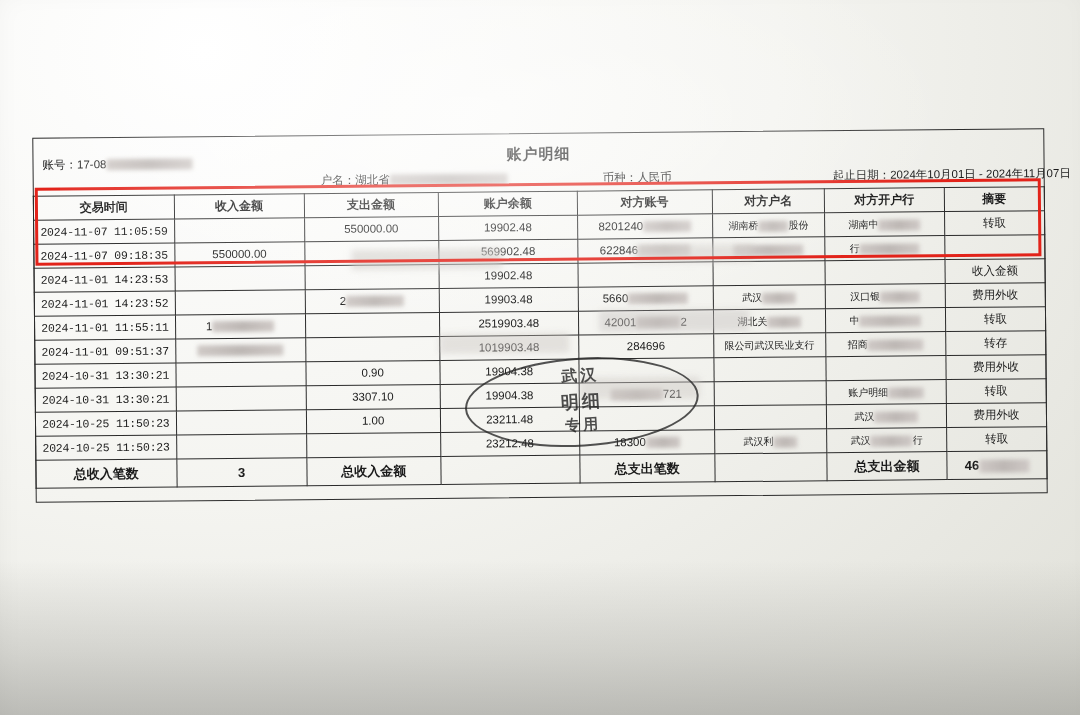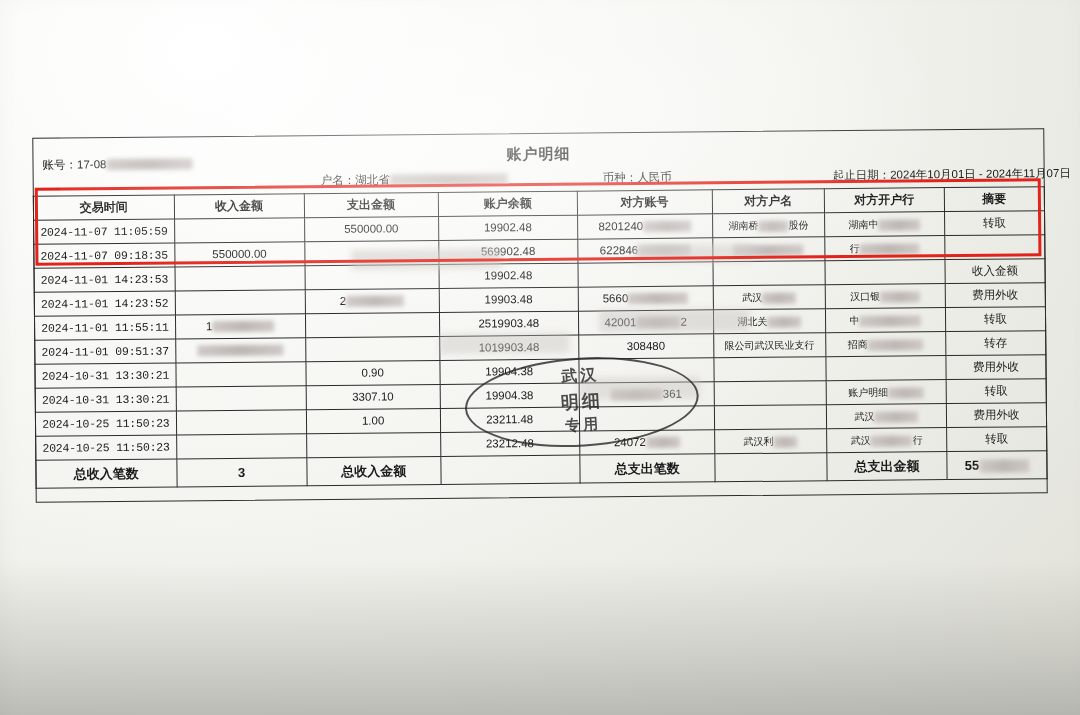--- a/index.html
+++ b/index.html
@@ -261,21 +261,21 @@
           <td class="t-oname"><span>湖北关</span><span class="redact" style="width:34px"></span></td>
           <td class="t-obank"><span>中</span><span class="redact" style="width:62px"></span></td>
           <td class="t-memo">转取</td>
         </tr>
 
         <tr>
           <td class="t-time">2024-11-01 09:51:37</td>
           <td class="t-in"><span class="redact" style="width:86px"></span></td>
           <td class="t-out"></td>
           <td class="t-bal">1019903.48</td>
-          <td class="t-oacc"><span>308480</span></td>
+          <td class="t-oacc"><span>284696</span></td>
           <td class="t-oname"><span>限公司武汉民业支行</span></td>
           <td class="t-obank"><span>招商</span><span class="redact" style="width:56px"></span></td>
           <td class="t-memo">转存</td>
         </tr>
 
         <tr>
           <td class="t-time">2024-10-31 13:30:21</td>
           <td class="t-in"></td>
           <td class="t-out">0.90</td>
           <td class="t-bal">19904.38</td>
@@ -283,21 +283,21 @@
           <td class="t-oname"></td>
           <td class="t-obank"></td>
           <td class="t-memo">费用外收</td>
         </tr>
 
         <tr>
           <td class="t-time">2024-10-31 13:30:21</td>
           <td class="t-in"></td>
           <td class="t-out">3307.10</td>
           <td class="t-bal">19904.38</td>
-          <td class="t-oacc"><span class="redact" style="width:52px"></span><span>361</span></td>
+          <td class="t-oacc"><span class="redact" style="width:52px"></span><span>721</span></td>
           <td class="t-oname"></td>
           <td class="t-obank"><span>账户明细</span><span class="redact" style="width:36px"></span></td>
           <td class="t-memo">转取</td>
         </tr>
 
         <tr>
           <td class="t-time">2024-10-25 11:50:23</td>
           <td class="t-in"></td>
           <td class="t-out">1.00</td>
           <td class="t-bal">23211.48</td>
@@ -305,35 +305,35 @@
           <td class="t-oname"></td>
           <td class="t-obank"><span>武汉</span><span class="redact" style="width:44px"></span></td>
           <td class="t-memo">费用外收</td>
         </tr>
 
         <tr>
           <td class="t-time">2024-10-25 11:50:23</td>
           <td class="t-in"></td>
           <td class="t-out"></td>
           <td class="t-bal">23212.48</td>
-          <td class="t-oacc"><span>24072</span><span class="redact" style="width:34px"></span></td>
+          <td class="t-oacc"><span>18300</span><span class="redact" style="width:34px"></span></td>
           <td class="t-oname"><span>武汉利</span><span class="redact" style="width:24px"></span></td>
           <td class="t-obank"><span>武汉</span><span class="redact" style="width:42px"></span><span>行</span></td>
           <td class="t-memo">转取</td>
         </tr>
 
         <tr class="totals">
           <td>总收入笔数</td>
           <td>3</td>
           <td>总收入金额</td>
           <td></td>
           <td>总支出笔数</td>
           <td></td>
           <td>总支出金额</td>
-          <td><span>55</span><span class="redact tall" style="width:50px"></span></td>
+          <td><span>46</span><span class="redact tall" style="width:50px"></span></td>
         </tr>
       </tbody>
     </table>
 
     <div class="smudge" style="left:318px; top:115px; width:150px; height:20px; background:rgba(200,196,192,0.55);"></div>
     <div class="smudge" style="left:600px; top:113px; width:120px; height:18px; background:rgba(205,201,197,0.5);"></div>
     <div class="smudge" style="left:565px; top:178px; width:150px; height:22px; background:rgba(200,196,192,0.45);"></div>
     <div class="smudge" style="left:405px; top:200px; width:130px; height:20px; background:rgba(205,200,196,0.45);"></div>
     <div class="smudge" style="left:545px; top:245px; width:120px; height:22px; background:rgba(203,199,195,0.45);"></div>
 

